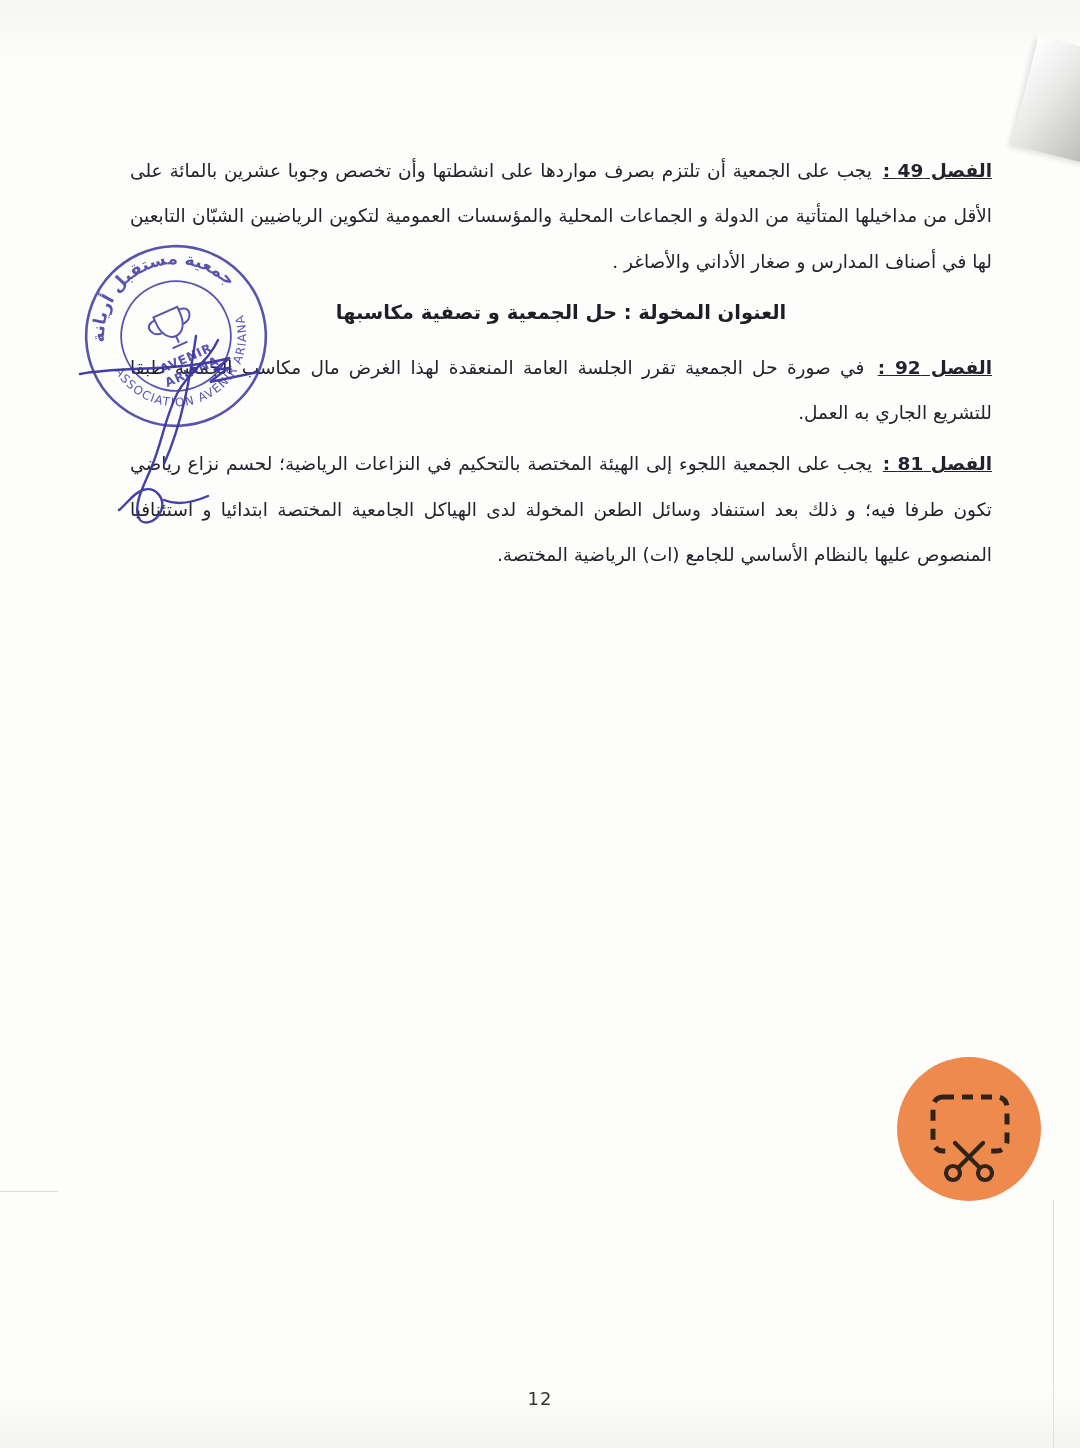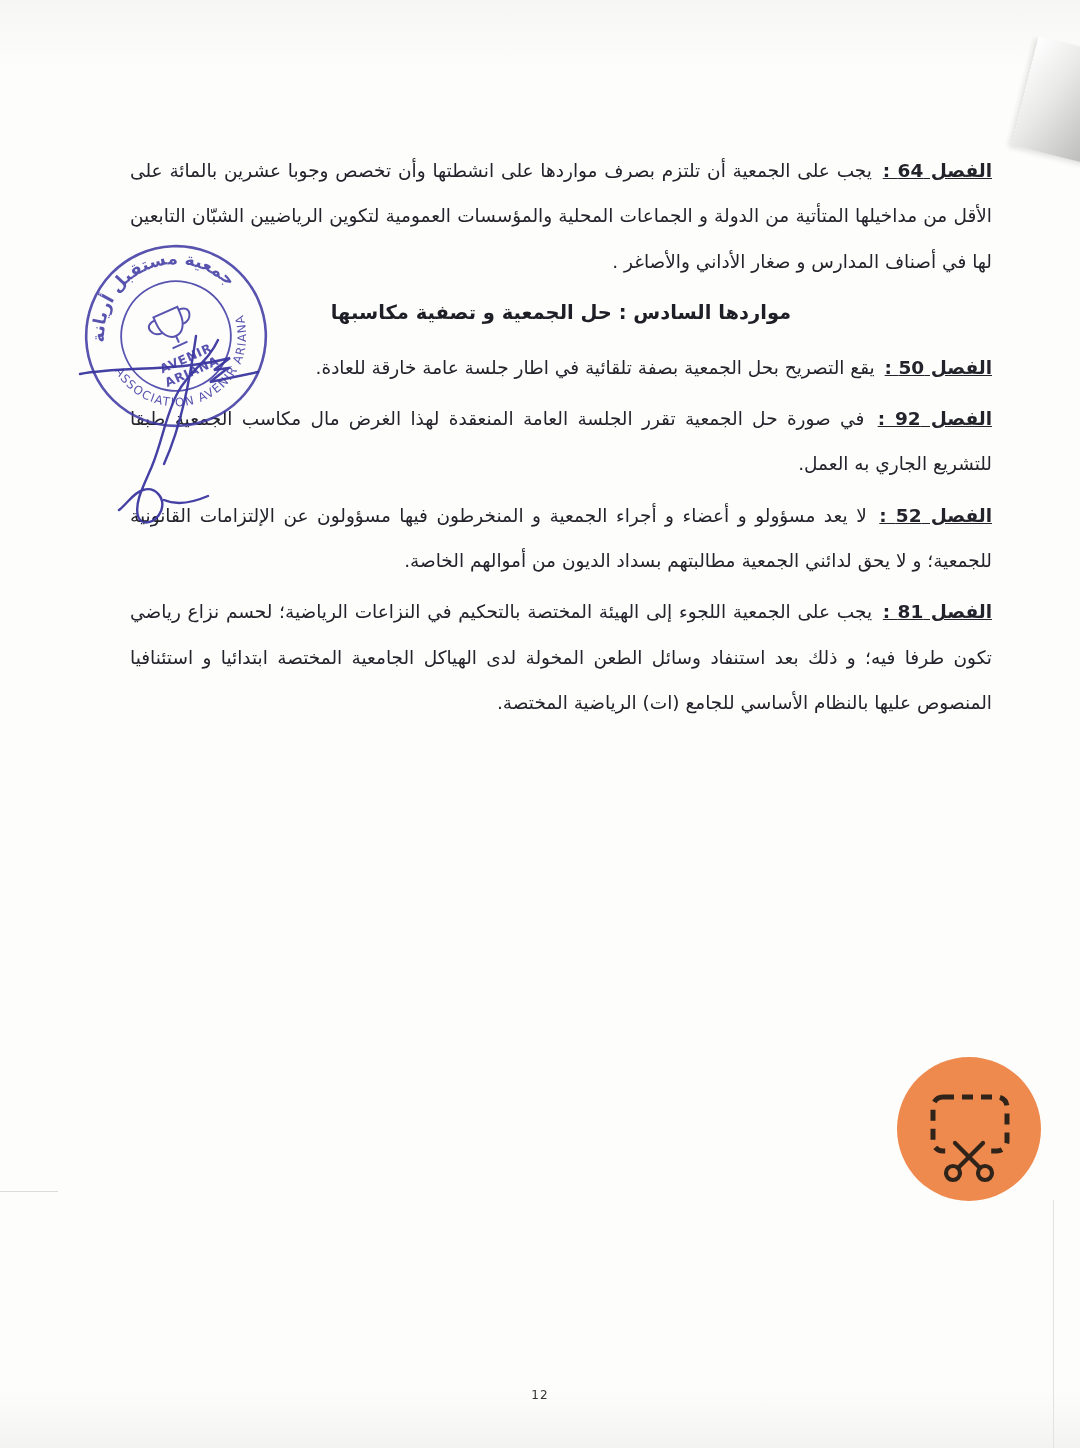--- a/index.html
+++ b/index.html
@@ -27,21 +27,21 @@
   }
   .article{margin:0 0 6px 0;}
   .article .label{font-weight:bold;text-decoration:underline;margin-left:4px;}
   .heading{
     text-align:center;font-weight:bold;font-size:19.5px;
     margin:8px 0 10px 0;line-height:2.2;color:#1e1e26;
   }
 
   .page-number{
     position:absolute;top:1388px;left:0;width:100%;text-align:center;
-    font-size:12px;color:#333;letter-spacing:1px;direction:ltr;
+    font-size:18px;color:#333;letter-spacing:1px;direction:ltr;
   }
 
   
   .stamp-wrap{position:absolute;left:78px;top:238px;width:196px;height:196px;transform:rotate(-24deg);opacity:.88;}
   .stamp-wrap svg{width:100%;height:100%;}
   .signature-wrap{position:absolute;left:68px;top:300px;width:225px;height:235px;opacity:.95;}
 
   
   .cut-button{
     position:absolute;left:897px;top:1057px;width:144px;height:144px;
@@ -54,41 +54,33 @@
 
 <div class="page">
 
   <div class="corner-artifact"></div>
   <div class="edge-line-right"></div>
   <div class="edge-mark-left"></div>
 
   <div class="content">
 
     <p class="article">
-      <span class="label">الفصل 64 :</span>
+      <span class="label">الفصل 49 :</span>
       <span>يجب على الجمعية أن تلتزم بصرف مواردها على انشطتها وأن تخصص وجوبا عشرين بالمائة على الأقل من مداخيلها المتأتية من الدولة و الجماعات المحلية والمؤسسات العمومية لتكوين الرياضيين الشبّان التابعين لها في أصناف المدارس و صغار الأداني والأصاغر .</span>
     </p>
 
-    <h2 class="heading">مواردها السادس : حل الجمعية و تصفية مكاسبها</h2>
+    <h2 class="heading">العنوان المخولة : حل الجمعية و تصفية مكاسبها</h2>
 
-    <p class="article">
-      <span class="label">الفصل 50 :</span>
-      <span>يقع التصريح بحل الجمعية بصفة تلقائية في اطار جلسة عامة خارقة للعادة.</span>
-    </p>
 
     <p class="article">
       <span class="label">الفصل 92 :</span>
       <span>في صورة حل الجمعية تقرر الجلسة العامة المنعقدة لهذا الغرض مال مكاسب الجمعية طبقا للتشريع الجاري به العمل.</span>
     </p>
 
 
-    <p class="article">
-      <span class="label">الفصل 52 :</span>
-      <span>لا يعد مسؤولو و أعضاء و أجراء الجمعية و المنخرطون فيها مسؤولون عن الإلتزامات القانونية للجمعية؛ و لا يحق لدائني الجمعية مطالبتهم بسداد الديون من أموالهم الخاصة.</span>
-    </p>
 
     <p class="article">
       <span class="label">الفصل 81 :</span>
       <span>يجب على الجمعية اللجوء إلى الهيئة المختصة بالتحكيم في النزاعات الرياضية؛ لحسم نزاع رياضي تكون طرفا فيه؛ و ذلك بعد استنفاد وسائل الطعن المخولة لدى الهياكل الجامعية المختصة ابتدائيا و استئنافيا المنصوص عليها بالنظام الأساسي للجامع (ات) الرياضية المختصة.</span>
     </p>
 
 
   </div>
 
   <div class="stamp-wrap">

